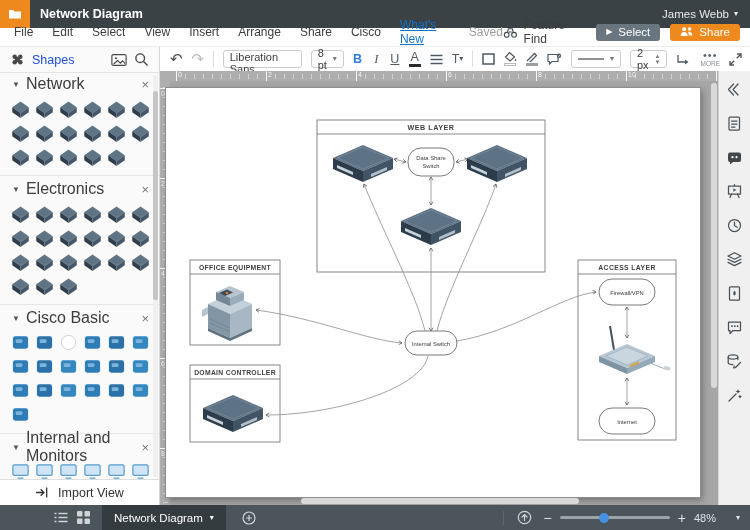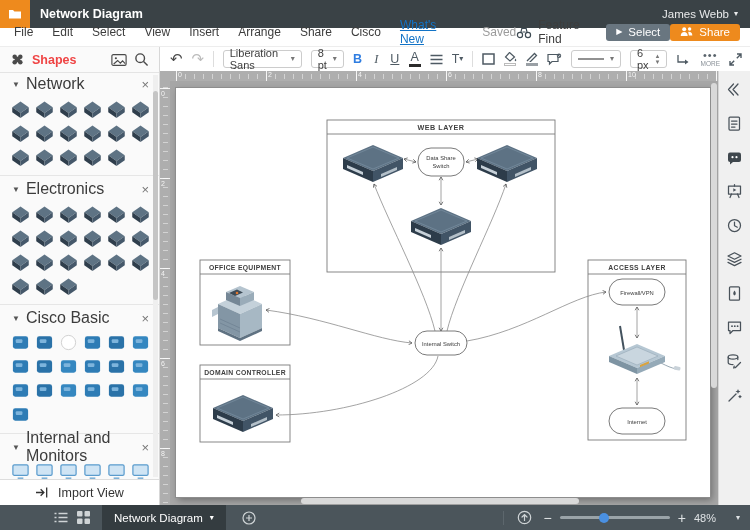--- a/index.html
+++ b/index.html
@@ -14,33 +14,33 @@
   .tb-spacer { flex:1; }
   .user { color:#e9eaeb; font-size:11.5px; margin-right:12px; display:flex; align-items:center; gap:5px; }
   .caret { font-size:8px; line-height:1; }
 
   
   .menubar { height:19px; flex:0 0 19px; background:#fff; display:flex; align-items:flex-end; padding:0 10px 0 14px; border-bottom:1px solid #ededed; }
   .menu-left { display:flex; align-items:center; gap:19px; }
   .mi { cursor:default; color:#3d3d3d; }
   .mi-new { color:#1273c6; text-decoration:underline; }
   .mi-saved { color:#9b9b9b; }
-  .menu-right { margin-left:auto; display:flex; align-items:center; }
+  .menu-right { margin-left:auto; display:flex; align-items:center; gap:10px; }
   .feature-find { display:flex; align-items:center; gap:6px; color:#3d3d3d; }
   .btn { border-radius:3px; color:#fff; font-size:11.5px; padding:2px 10px 3px; display:flex; align-items:center; gap:6px; }
   .btn-present { background:#697680; }
   .btn-share { background:#ee8a1d; }
 
   
   .content { flex:1; display:flex; min-height:0; }
 
   
   .panel { width:160px; flex:0 0 160px; background:#fafafa; border-right:1px solid #d7d7d7; display:flex; flex-direction:column; position:relative; }
   .panel-header { height:26px; flex:0 0 26px; display:flex; align-items:center; padding:0 10px; border-bottom:1px solid #e4e4e4; gap:7px; }
-  .panel-title { font-weight:bold; font-size:12.5px; color:#ef4444; }
+  .panel-title { font-weight:normal; font-size:12.5px; color:#1d4ed8; }
   .ph-spacer { flex:1; }
   .panel-body { flex:1; overflow:hidden; position:relative; }
   .sec-header { display:flex; align-items:center; height:22px; padding:0 10px 0 12px; color:#3c3c3c; }
   .sec-caret { font-size:8px; color:#555; margin-right:6px; }
   .sec-name { font-size:16px; }
   .sec-x { margin-left:auto; color:#777; font-size:13px; line-height:1; }
   .sec-grid { display:grid; grid-template-columns:repeat(6,24px); padding:2px 0 6px 8px; row-gap:2px; }
   .shape-cell { width:24px; height:22px; display:flex; align-items:center; justify-content:center; }
   .sec-divider { border-top:1px solid #e6e6e6; margin:2px 0; }
   .panel-scrolltrack { position:absolute; right:1px; top:28px; bottom:28px; width:5px; background:#efefef; }
@@ -49,21 +49,21 @@
 
   
   .main { flex:1; display:flex; flex-direction:column; min-width:0; }
   .toolbar { height:24px; flex:0 0 24px; background:#fff; display:flex; align-items:center; padding:0 8px 0 10px; gap:9px; }
   .t-div { width:1px; height:16px; background:#ddd; }
   .t-ico { color:#4e5a63; display:flex; align-items:center; justify-content:center; width:16px; height:18px; }
   .t-undo { font-size:15px; color:#4a4a4a; }
   .t-redo { font-size:15px; color:#bcbcbc; }
   .t-box { border:1px solid #ccc; border-radius:3px; height:18px; display:flex; align-items:center; padding:0 6px; gap:6px; color:#3d3d3d; font-size:11px; background:#fff; }
   .t-box .caret { color:#777; }
-  .font-box { width:122px; justify-content:space-between; }
+  .font-box { width:122px; justify-content:space-between;flex-direction:column; }
   .glyph { font-size:12.5px; line-height:1; }
   .g-bold { color:#2f7de1; font-weight:bold; }
   .g-italic { font-style:italic; font-family:"Liberation Serif",serif; }
   .g-under { text-decoration:underline; }
   .swatchwrap { display:flex; flex-direction:column; align-items:center; line-height:1; gap:1px; }
   .swatch { width:12px; height:3px; }
   .more { display:flex; flex-direction:column; align-items:center; color:#5a646c; line-height:1; }
   .more-dots { font-size:11px; letter-spacing:1px; }
   .more-label { font-size:6.5px; color:#8a9198; }
   .stepper { display:flex; flex-direction:column; font-size:6px; color:#777; line-height:1; }
@@ -76,21 +76,21 @@
                      repeating-linear-gradient(to right, rgba(255,255,255,.45) 0 1px, transparent 1px 9px);
     background-position:6px 0, 6px 0; background-size:auto 100%, auto 45%; background-repeat:repeat-x; background-position-y:0,55%; }
   .vruler { position:absolute; top:10px; bottom:0; left:0; width:10px; background:#aeaeae;
     background-image:repeating-linear-gradient(to bottom, rgba(255,255,255,.85) 0 1px, transparent 1px 90px),
                      repeating-linear-gradient(to bottom, rgba(255,255,255,.45) 0 1px, transparent 1px 9px);
     background-position:0 7px, 55% 7px; background-size:100% auto, 45% auto; background-repeat:repeat-y; background-position-x:0,55%; }
   .ruler-corner { position:absolute; left:0; top:0; width:10px; height:10px; background:#aeaeae; }
   .rl { position:absolute; color:#f3f3f3; font-size:7px; }
   .hruler .rl { top:0px; }
   .vruler .rl { left:1px; }
-  .page { position:absolute; left:16px; top:17px; width:534px; height:409px; background:#fff; box-shadow:0 0 0 1px #8d8d8d, 2px 3px 7px rgba(0,0,0,.35); }
+  .page { position:absolute; left:6px; top:17px; width:534px; height:409px; background:#fff; box-shadow:0 0 0 1px #8d8d8d, 2px 3px 7px rgba(0,0,0,.35); }
   .page svg { display:block; }
   .v-scroll { position:absolute; right:1px; top:12px; bottom:10px; width:6px; }
   .v-thumb { position:absolute; top:0; width:6px; height:74%; background:#d9d9d9; border-radius:3px; }
   .h-scroll { position:absolute; bottom:1px; left:12px; right:10px; height:6px; }
   .h-thumb { position:absolute; left:24%; width:52%; height:6px; background:#d9d9d9; border-radius:3px; }
 
   
   .rightbar { width:32px; flex:0 0 32px; background:#f0f0f0; border-left:1px solid #d5d5d5; display:flex; flex-direction:column; align-items:center; padding-top:10px; gap:17px; }
   .rb-ico { width:17px; height:17px; display:flex; align-items:center; justify-content:center; }
 
@@ -707,21 +707,21 @@
               <path d="M11 2.8 l.7.7 l1.3-1.3" stroke="#fff" stroke-width="0.9"></path>
             </svg>
         </span>
         <span class="t-box">
           <svg width="26" height="4" viewBox="0 0 26 4">
               <path d="M0 2 H26" stroke="#555" stroke-width="1.3"></path>
             </svg>
           <span class="caret">▾</span>
         </span>
         <span class="t-box">
-          <span>6 px</span>
+          <span>2 px</span>
           <span class="stepper">
               <span>▲</span>
               <span>▼</span>
             </span>
         </span>
         <span class="t-ico">
           <svg width="15" height="13" viewBox="0 0 15 13" fill="none" stroke="#4e5a63" stroke-width="1.3">
               <path d="M2 2 V9 H11"></path>
               <path d="M9 6.5 L12.5 9 L9 11.5" fill="#4e5a63" stroke="none"></path>
             </svg>

